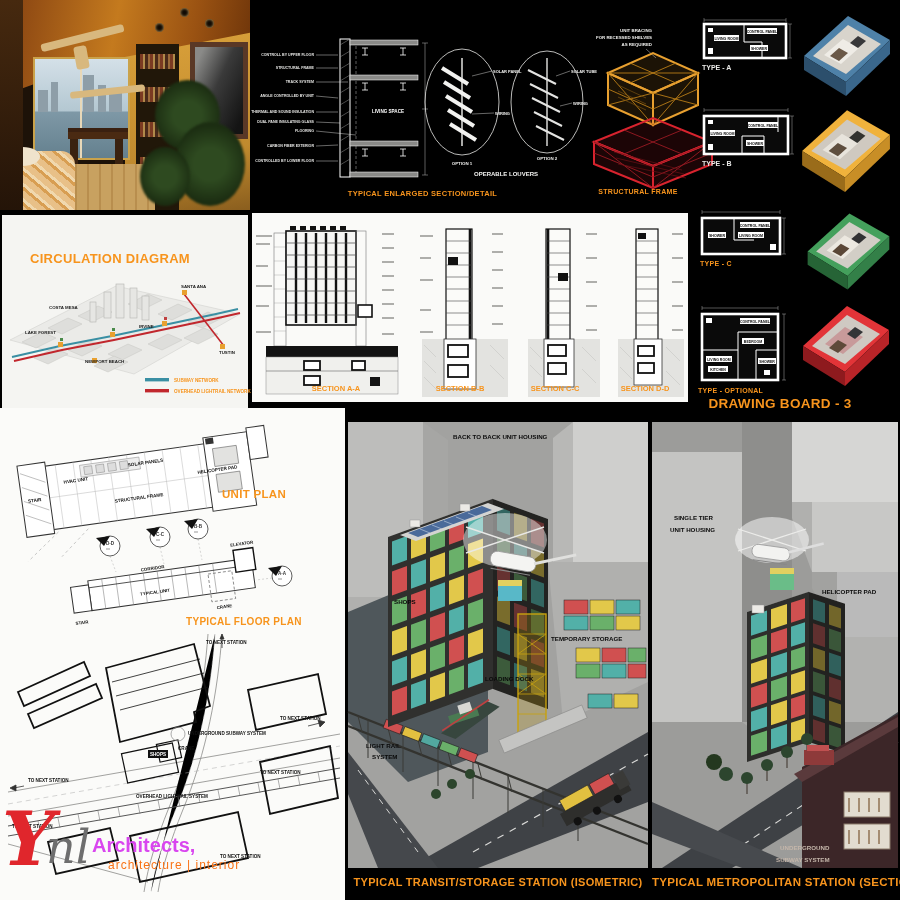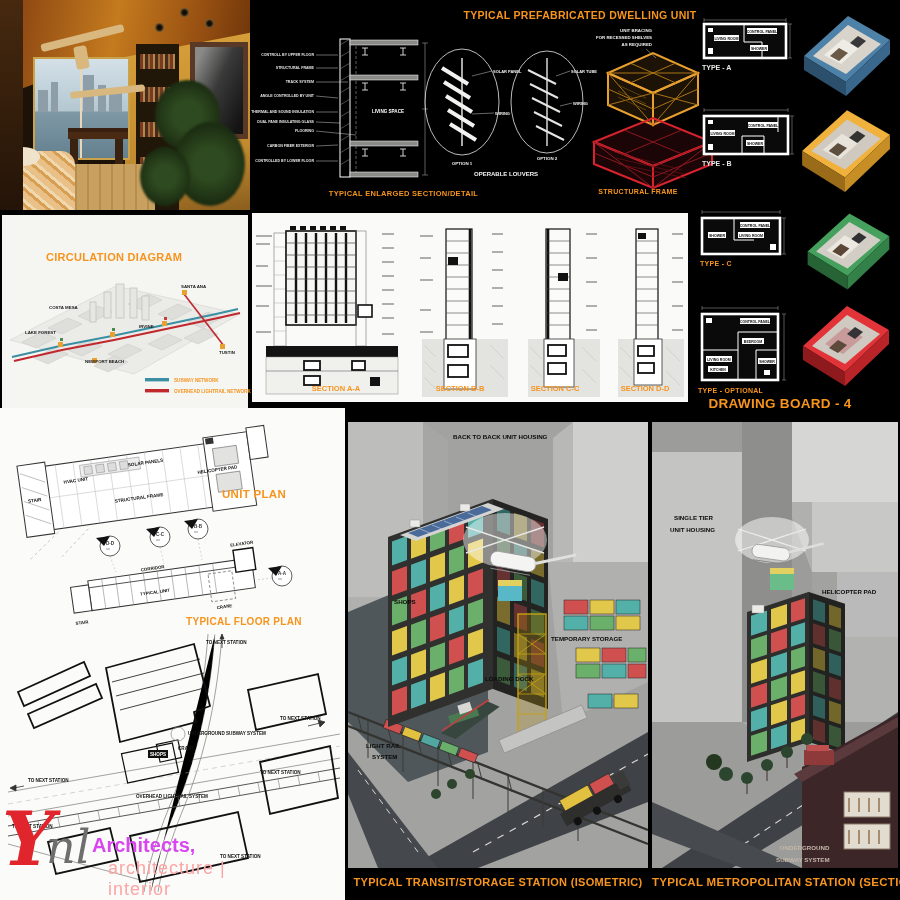--- a/index.html
+++ b/index.html
@@ -73,21 +73,20 @@
     <div class="ph ph-pillow"></div>
     <div class="ph ph-plant" style="left:62%;top:38%;width:26%;height:34%"></div>
     <div class="ph ph-plant" style="left:70%;top:58%;width:28%;height:40%"></div>
     <div class="ph ph-plant" style="left:56%;top:70%;width:20%;height:28%"></div>
     <div class="ph ph-plane" style="left:16%;top:16%;width:34%;height:4%;transform:rotate(-14deg)"></div>
     <div class="ph ph-plane" style="left:30%;top:22%;width:5%;height:11%;transform:rotate(-10deg)"></div>
     <div class="ph ph-plane" style="left:28%;top:42%;width:30%;height:3.5%;transform:rotate(-6deg)"></div>
     <div class="ph ph-leftwall"></div>
   </div>
 
-  <div class="cap capc" style="left:435px;top:9px;width:290px;font-size:10.5px">TYPICAL PREFABRICATED DWELLING UNIT</div>
 
   <svg style="left:252px;top:35px" width="180" height="145" viewBox="0 0 180 145">
     <g stroke="#cfcfcd" stroke-width="0.5">
       <line x1="64" y1="20" x2="86" y2="20"></line>
         <line x1="64" y1="33" x2="86" y2="33"></line>
       <line x1="64" y1="47" x2="96" y2="47"></line>
         <line x1="64" y1="61" x2="86" y2="63"></line>
       <line x1="64" y1="77" x2="86" y2="77"></line>
         <line x1="64" y1="87" x2="88" y2="88"></line>
       <line x1="64" y1="96" x2="104" y2="100"></line>
@@ -174,21 +173,21 @@
       <text x="65" y="33">SOLAR PANEL</text>
       <text x="67" y="75">WIRING</text>
       <text x="143" y="33">SOLAR TUBE</text>
       <text x="145" y="65">WIRING</text>
       <text x="34" y="125" text-anchor="middle" font-size="4.4">OPTION 1</text>
       <text x="119" y="120" text-anchor="middle" font-size="4.4">OPTION 2</text>
     </g>
     <text x="78" y="136" text-anchor="middle" font-size="6" fill="#f4f4f2">OPERABLE LOUVERS</text>
   </svg>
 
-  <div class="cap capc" style="left:311px;top:189px;width:185px;font-size:7.5px">TYPICAL ENLARGED  SECTION/DETAIL</div>
+  <div class="cap capc" style="left:330px;top:189px;width:185px;font-size:7.5px">TYPICAL ENLARGED  SECTION/DETAIL</div>
 
   <svg style="left:566px;top:26px" width="90" height="34" viewBox="0 0 90 34">
     <g font-size="4.4" fill="#f0f0ee" text-anchor="end">
       <text x="86" y="6">UNIT BRACING</text>
       <text x="86" y="13">FOR RECESSED SHELVES</text>
       <text x="86" y="20">AS REQUIRED</text>
     </g>
     <line x1="80" y1="23" x2="90" y2="32" stroke="#ccc" stroke-width="0.5"></line>
   </svg>
 
@@ -350,21 +349,21 @@
         <text x="21" y="54.5">LIVING ROOM</text>
       <rect x="10" y="60" width="20" height="6" fill="#fff"></rect>
         <text x="20" y="64.5">KITCHEN</text>
       <rect x="60" y="52" width="18" height="6" fill="#fff"></rect>
         <text x="69" y="56.5">SHOWER</text>
     </g>
     <rect x="8" y="12" width="6" height="5" fill="#fff"></rect>
       <rect x="66" y="64" width="6" height="5" fill="#fff"></rect>
   </svg>
   <div class="cap" style="left:698px;top:387px;font-size:7px">TYPE - OPTIONAL</div>
-  <div class="cap capc" style="left:680px;top:396px;width:200px;font-size:13.5px">DRAWING BOARD - 4</div>
+  <div class="cap capc" style="left:680px;top:396px;width:200px;font-size:13.5px">DRAWING BOARD - 3</div>
 
   <svg style="left:796px;top:6px" width="100" height="96" viewBox="0 0 100 96">
     <polygon points="8,50 52,10 94,34 50,76" fill="#4E81A8"></polygon>
     <polygon points="8,50 50,76 50,90 8,64" fill="#2C4F6C"></polygon>
     <polygon points="50,76 94,34 94,48 50,90" fill="#3A678C"></polygon>
     <polygon points="17,50 52,19 85,38 50,68" fill="#d8d4cc"></polygon>
     <polygon points="28,49 47,33 63,42 45,58" fill="#efece6"></polygon>
     <polygon points="34,50 43,42 52,47 43,55" fill="#6b5948"></polygon>
     <polygon points="54,37 62,30 70,35 62,42" fill="#38383a"></polygon>
   </svg>
@@ -390,21 +389,21 @@
     <polygon points="8,50 52,10 94,34 50,76" fill="#E23438"></polygon>
     <polygon points="8,50 50,76 50,90 8,64" fill="#8E1A1E"></polygon>
     <polygon points="50,76 94,34 94,48 50,90" fill="#B82428"></polygon>
     <polygon points="17,50 52,19 85,38 50,68" fill="#cfc9c2"></polygon>
     <polygon points="30,48 50,31 68,41 48,58" fill="#c89a9a"></polygon>
     <polygon points="34,52 43,44 52,49 43,57" fill="#5e4a3a"></polygon>
     <polygon points="52,38 60,31 68,36 60,43" fill="#343436"></polygon>
   </svg>
 
   <div class="panel-white" style="left:2px;top:215px;width:246px;height:193px"></div>
-  <div class="cap" style="left:46px;top:251px;font-size:11px">CIRCULATION DIAGRAM</div>
+  <div class="cap" style="left:30px;top:251px;font-size:13px">CIRCULATION DIAGRAM</div>
   <svg style="left:8px;top:262px" width="238" height="142" viewBox="0 0 238 142">
     <polygon points="2,78 108,24 232,52 126,112" fill="#ebebe8" stroke="#d2d2cf" stroke-width="0.6"></polygon>
     <g fill="#dededb" stroke="#c6c6c3" stroke-width="0.5">
       <polygon points="14,80 34,70 48,76 28,86"></polygon>
         <polygon points="40,66 60,56 74,62 54,72"></polygon>
       <polygon points="70,54 90,44 104,50 84,60"></polygon>
         <polygon points="120,42 140,32 154,38 134,48"></polygon>
       <polygon points="150,52 170,42 184,48 164,58"></polygon>
         <polygon points="180,60 200,50 214,56 194,66"></polygon>
       <polygon points="60,88 80,78 94,84 74,94"></polygon>
@@ -814,21 +813,21 @@
       <line x1="16" y1="156" x2="6" y2="158"></line>
         <polygon points="8,155 8,161 2,158" fill="#333"></polygon>
     </g>
   </svg>
   <div class="cap" style="left:248px;top:900px;font-size:11.5px">SITE PLAN</div>
 
   <div class="abs" style="left:0;top:806px;width:250px;height:94px">
     <span class="logo-y" style="left:2px;top:-10px;font-size:74px;color:#E0262C">Y</span>
     <span class="logo-nl" style="left:46px;top:14px;font-size:46px;color:#6E6E6E">nl</span>
     <span class="logo-firm" style="left:92px;top:28px;font-size:20px;color:#d946ef">Architects,</span>
-    <span class="logo-tag" style="left:108px;top:52px;font-size:18px;color:#fca5a5">architecture | interior</span>
+    <span class="logo-tag" style="left:108px;top:52px;font-size:12px;color:#f97316">architecture | interior</span>
   </div>
 
   <svg style="left:348px;top:422px" width="300" height="446" viewBox="0 0 300 446">
     <rect width="300" height="446" fill="#a2a2a0"></rect>
     <g>
       <rect x="0" y="0" width="75" height="175" fill="#bdbdbb"></rect>
       <polygon points="75,0 100,18 100,190 75,175" fill="#a6a6a4"></polygon>
       <rect x="225" y="0" width="75" height="140" fill="#cfcfcd"></rect>
       <polygon points="205,16 225,0 225,140 205,156" fill="#b8b8b6"></polygon>
       <polygon points="200,140 300,140 300,260 215,300" fill="#b0b0ae"></polygon>

